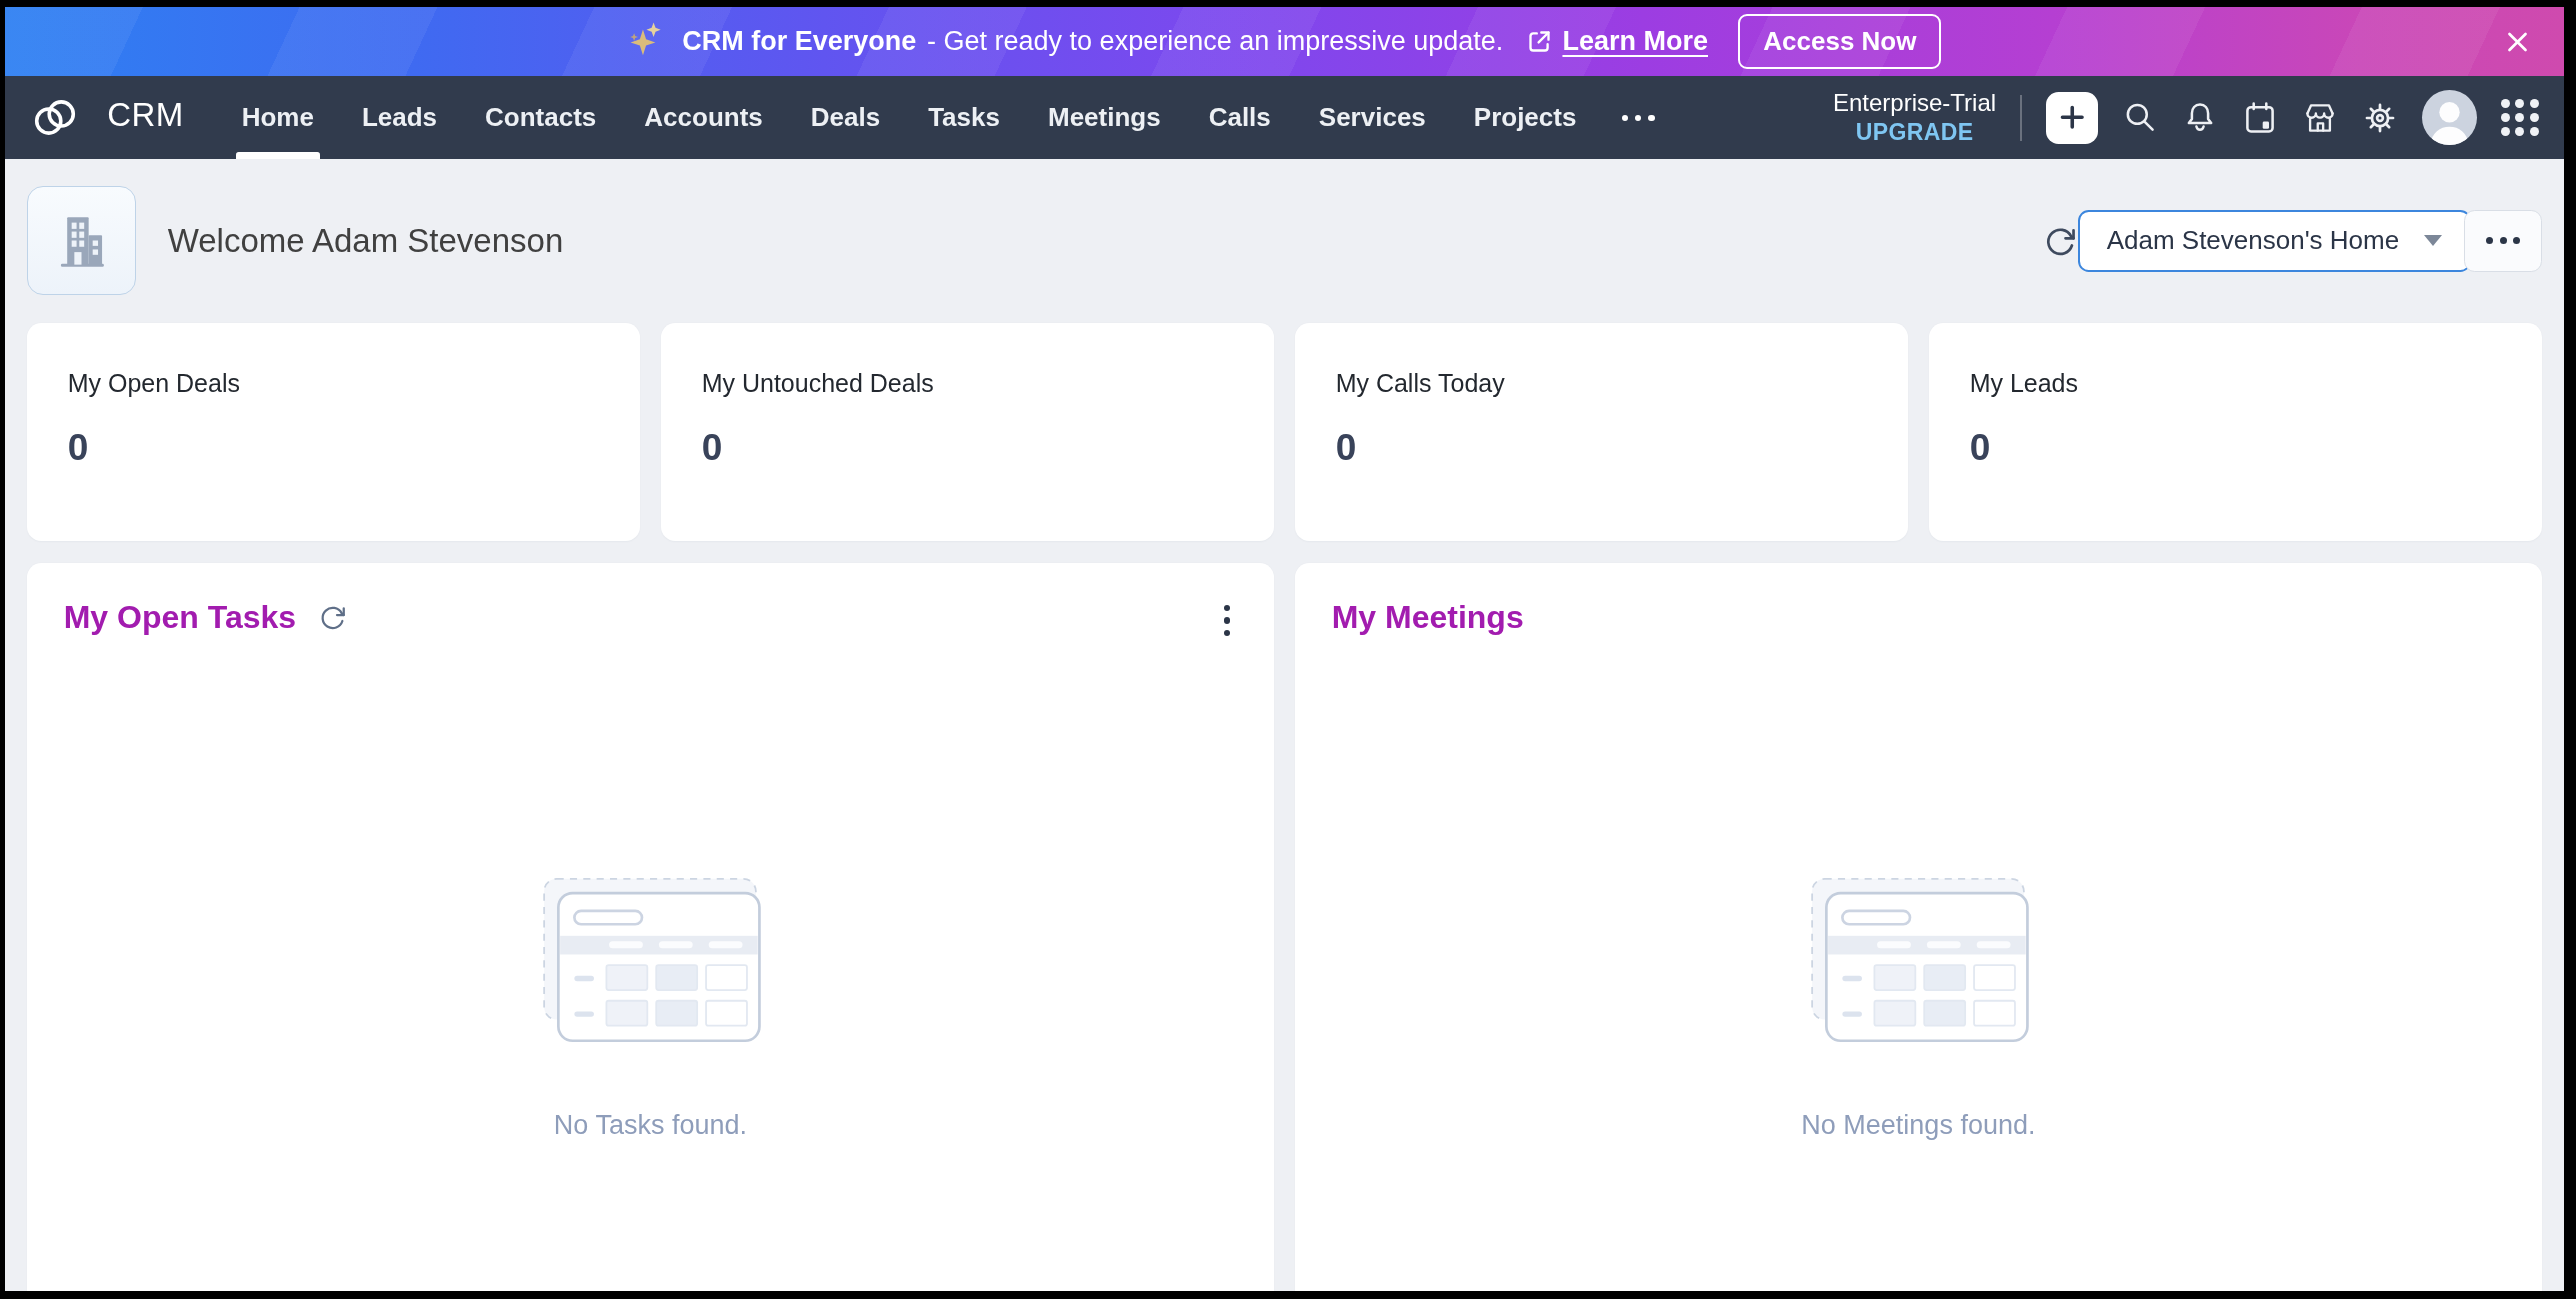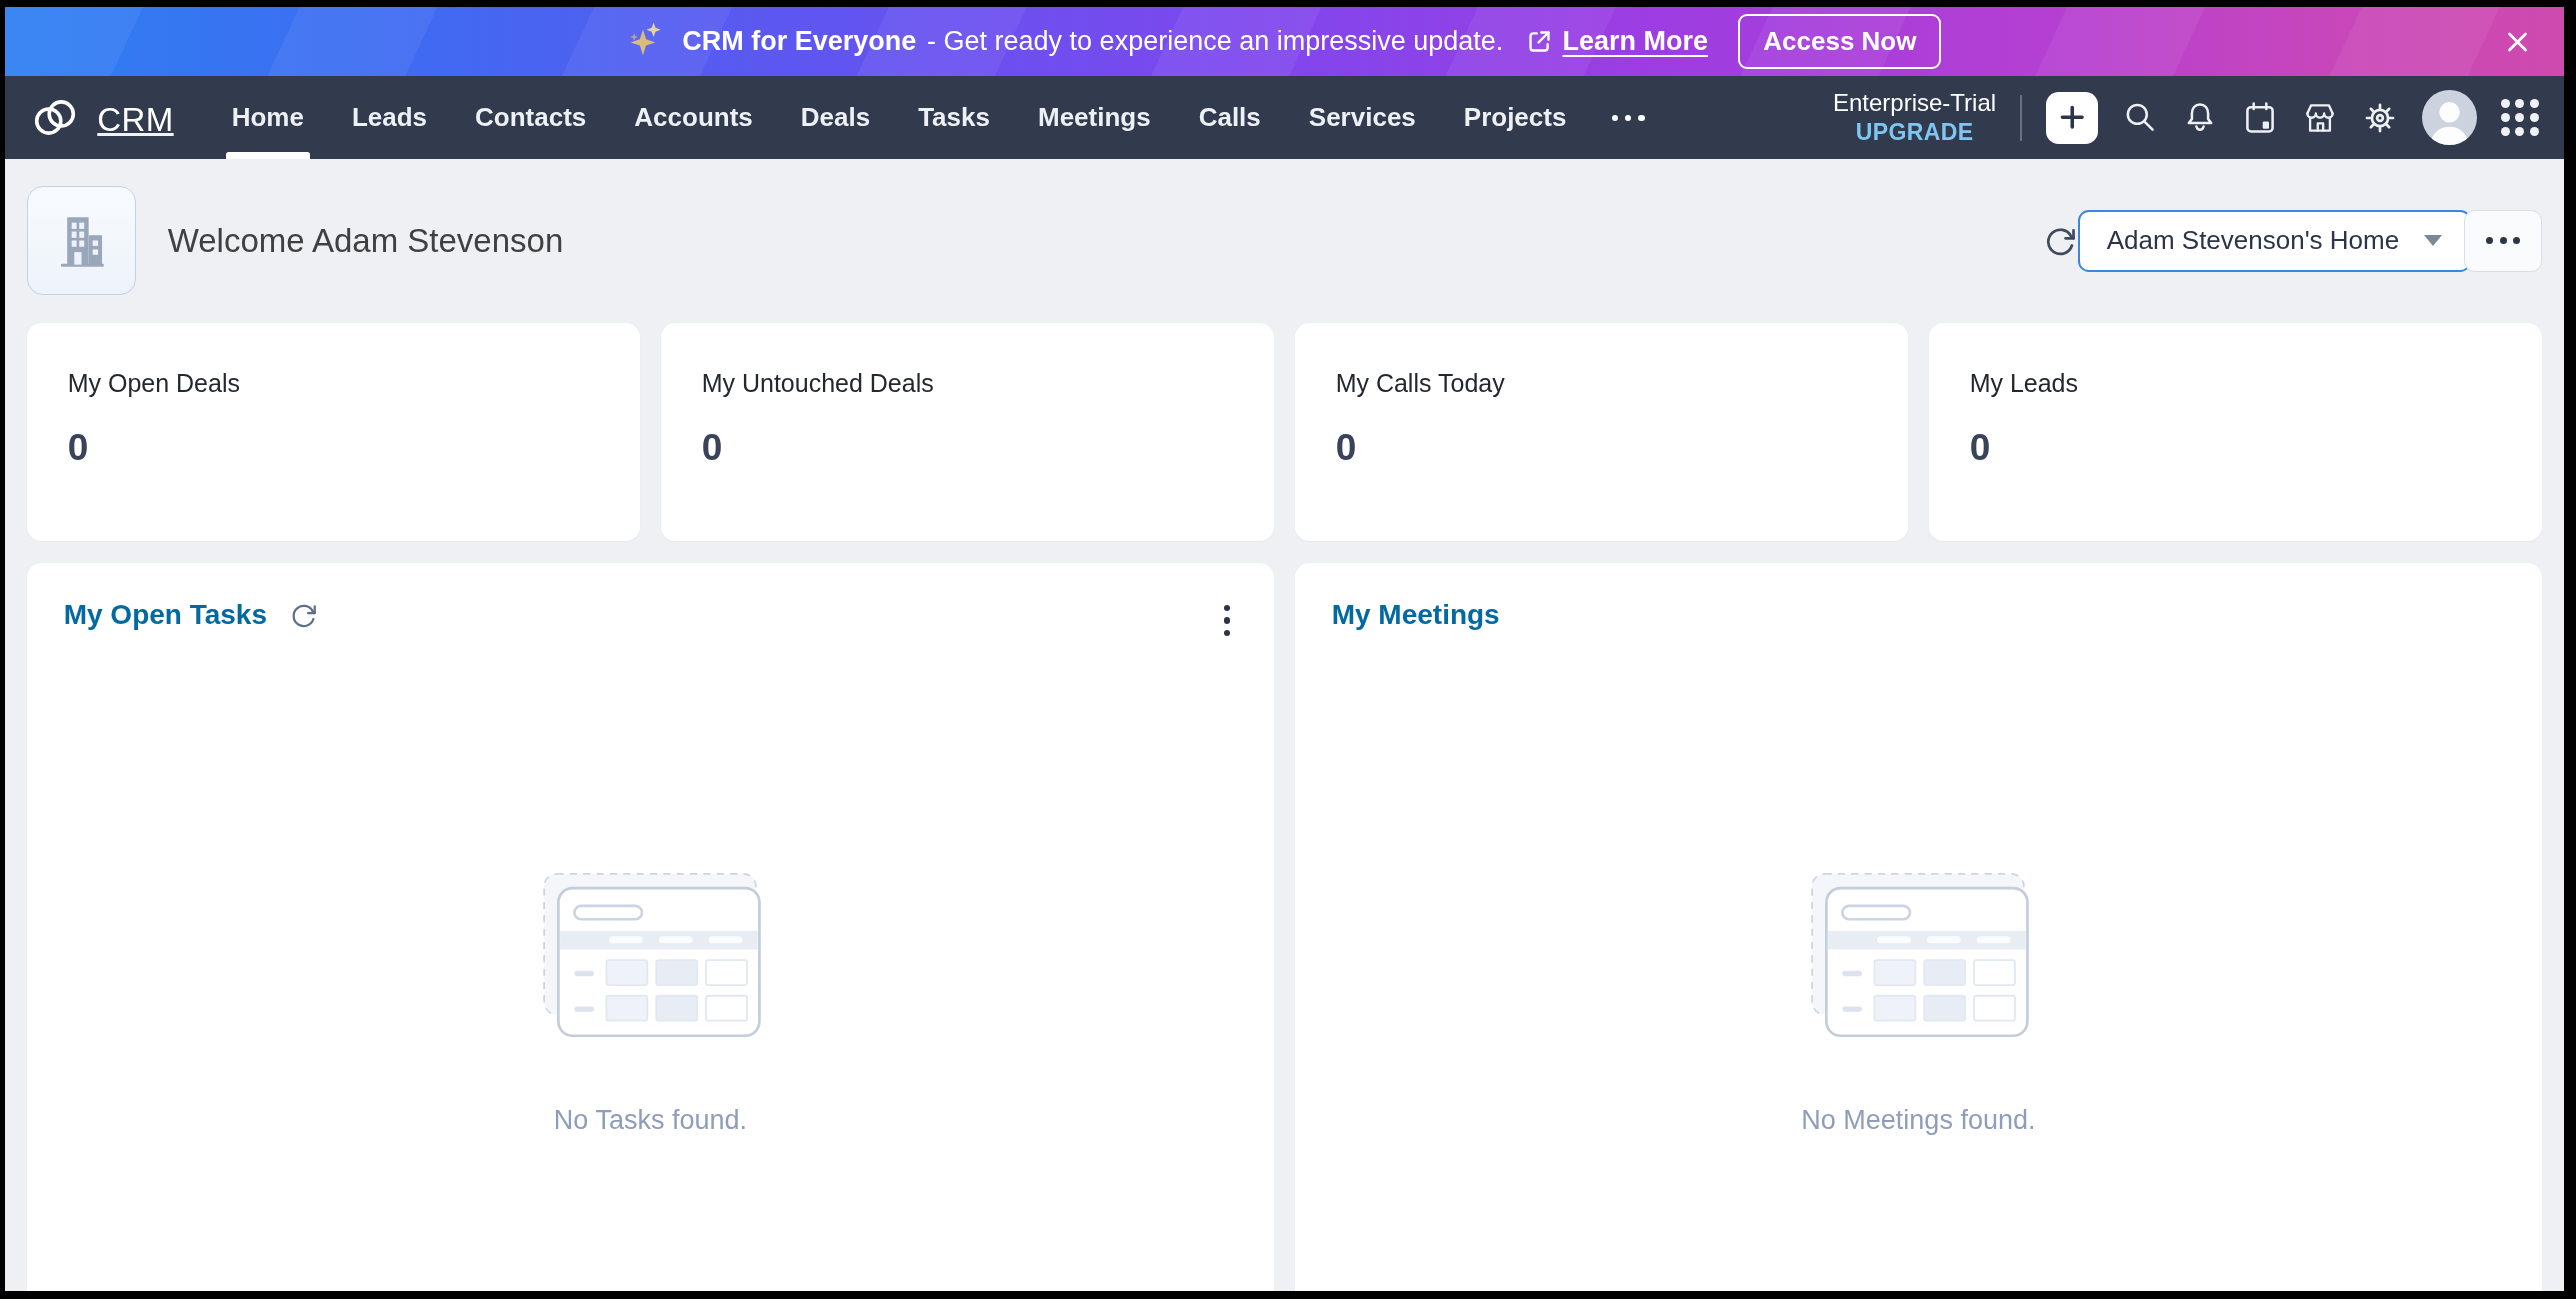--- a/index.html
+++ b/index.html
@@ -54,21 +54,21 @@
   }
 
   
   .navbar {
     height: 83px; flex-shrink: 0;
     background: #313b4d;
     display: flex; align-items: center;
     padding: 0 25px;
     color: #f1f3f7;
   }
-  .logo { display: flex; align-items: flex-end; gap: 17px; cursor: pointer; text-decoration: underline; }
+  .logo { display: flex; align-items: flex-start; gap: 27px; cursor: pointer; }
   .logo-text { font-size: 33px; color: #fff; letter-spacing: 0.4px; }
   .nav-items { display: flex; align-items: stretch; height: 100%; margin-left: 34px; font-weight: bold; }
   .nav-item {
     display: flex; align-items: center;
     padding: 0 24px; font-size: 26px;
     position: relative; cursor: pointer; color: #edf0f4;
     white-space: nowrap;
   }
   .nav-item.active::after {
     content: ''; position: absolute; left: 18px; right: 18px; bottom: 0;
@@ -144,21 +144,21 @@
   .stat-value { font-size: 37px; font-weight: 700; color: #39435a; margin-top: 28.5px; }
 
   
   .panels { display: flex; gap: 20.5px; margin: 21.4px 21.4px 0; flex: 1; min-height: 0; }
   .panel {
     flex: 1; background: #fff; border-radius: 14.3px 14.3px 0 0;
     padding: 36px 37px; position: relative;
     box-shadow: 0 0.9px 1.8px rgba(25,39,70,0.04);
   }
   .panel-header { display: flex; align-items: center; gap: 23px; }
-  .panel-title { font-size: 28px; font-weight: 700; color: #0369a1; }
+  .panel-title { font-size: 32px; font-weight: 700; color: #a21caf; }
   .panel-menu {
     position: absolute; top: 37px; right: 39px;
     display: flex; flex-direction: column; gap: 6.2px; cursor: pointer;
     background: none; border: none; padding: 5.3px;
   }
   .panel-menu .dot { width: 6.2px; height: 6.2px; border-radius: 50%; background: #2b3547; }
   .empty-state {
     display: flex; flex-direction: column; align-items: center;
     margin-top: 239px;
   }

